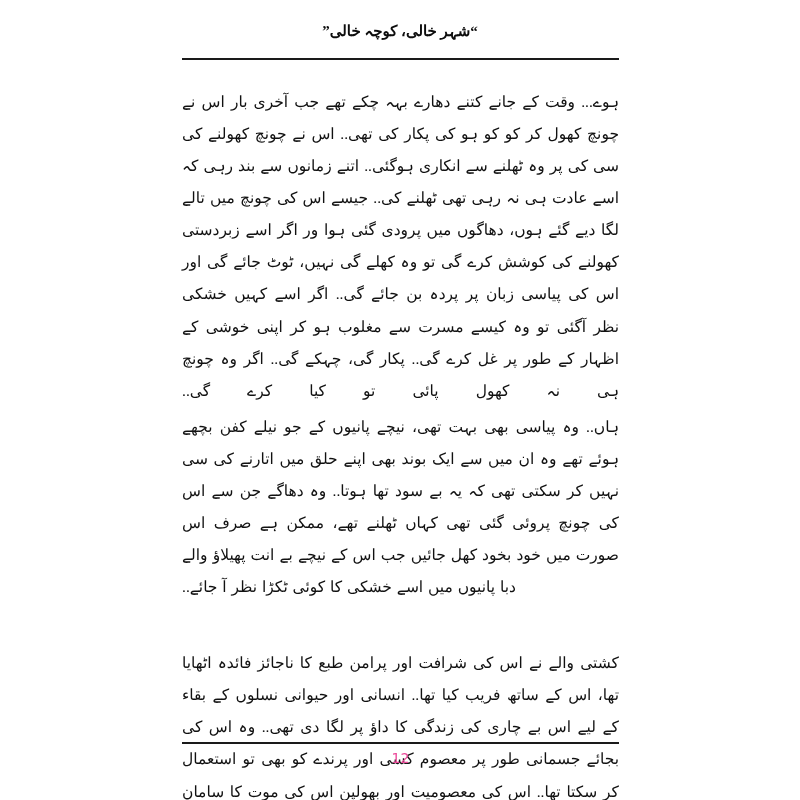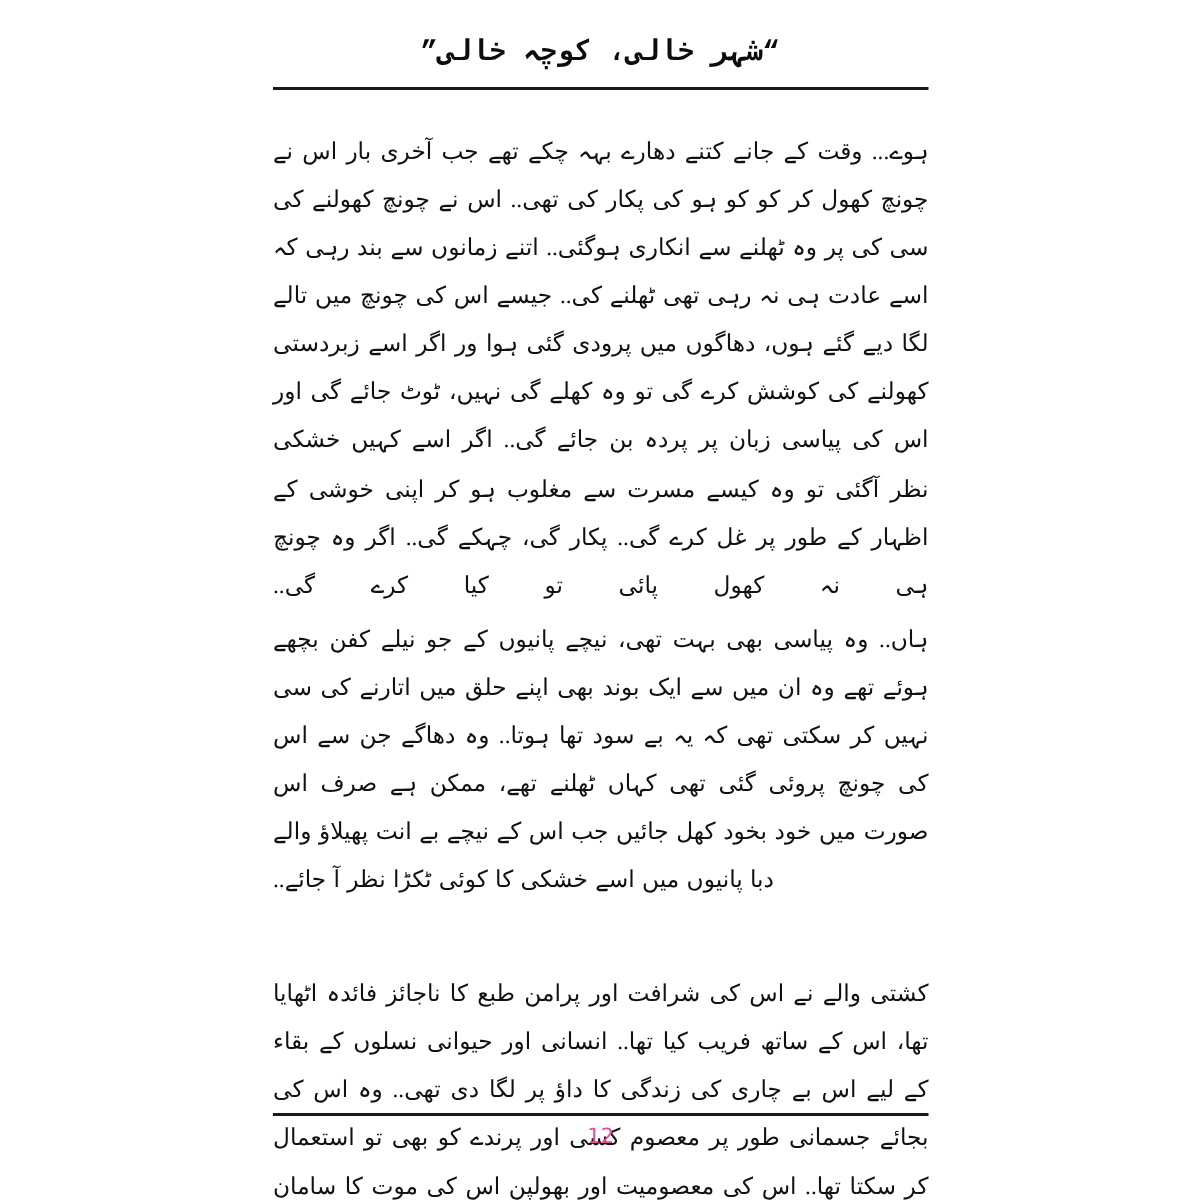--- a/index.html
+++ b/index.html
@@ -22,22 +22,22 @@
     box-sizing: border-box;
   }
   .header-area {
     position: absolute;
     top: 22px;
     left: 175px;
     width: 450px;
     text-align: center;
   }
   .header-title {
-    font-family: Liberation Mono, monospace;
-    font-size: 19px;
+    font-family: Liberation Serif, serif;
+    font-size: 15px;
     font-weight: bold;
     color: #0d0d0d;
     direction: rtl;
     unicode-bidi: bidi-override;
     letter-spacing: 0.5px;
     white-space: nowrap;
   }
   .header-rule {
     position: absolute;
     top: 58px;

